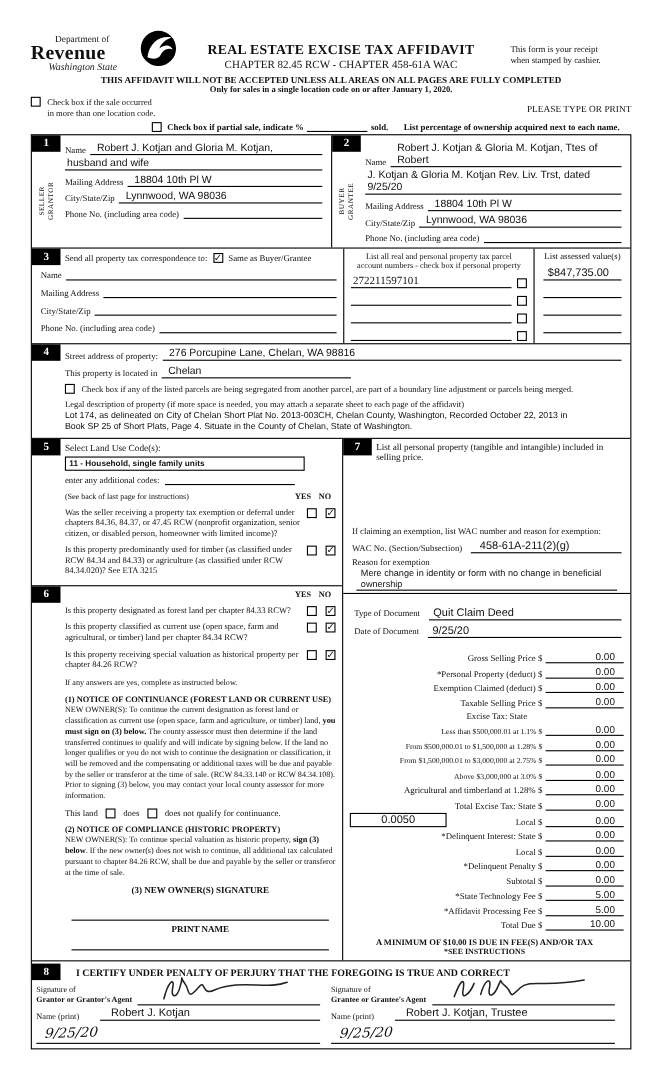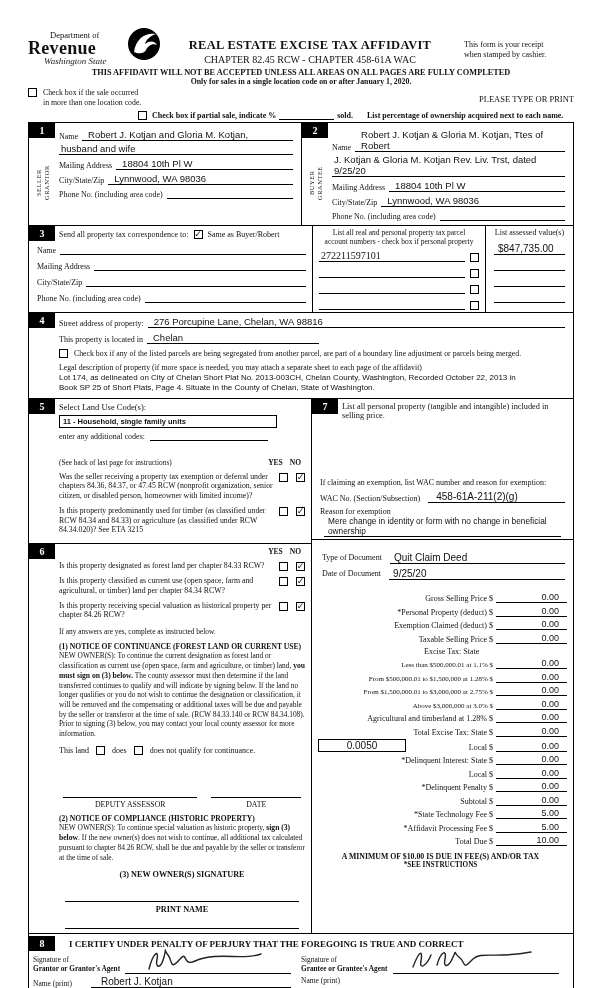--- a/index.html
+++ b/index.html
@@ -78,21 +78,21 @@
   
   .cols { display:flex; border-top:1px solid #000; }
   .col-l { width:283px; border-right:1px solid #000; }
   .col-r { flex:1; display:flex; flex-direction:column; }
 
   .sec5 { position:relative; padding:3px 6px 4px 30px; }
   .code-box { border:1px solid #000; width:218px; padding:1px 3px; margin-top:3px;
               font-family:"Liberation Sans",sans-serif; font-size:7.5px;font-weight:bold; }
   .addl-row { display:flex; align-items:flex-end; font-size:8px; margin-top:4px; }
   .addl-row .line { width:118px; margin-left:5px; }
-  .seeback-row { display:flex; font-size:7.3px; margin-top:17px; }
+  .seeback-row { display:flex; font-size:7.3px; margin-top:6px; }
   .yesno { margin-left:auto; font-size:7.5px; font-weight:bold; display:flex; gap:7px; padding-right:4px; }
   .q-row { display:flex; margin-top:5px; }
   .q-txt { flex:1; font-size:7.8px; line-height:1.25; padding-right:6px; }
   .q-boxes { display:flex; gap:8px; align-items:flex-start; padding-top:1px; }
 
   .sec6 { position:relative; border-top:1px solid #000; padding:3px 6px 4px 30px; margin-top:4px; }
   .sec6 .hdr-yn { display:flex; }
   .notice { font-size:7.4px; line-height:1.3; margin-top:5px; text-align:left; }
   .notice b { font-size:7.6px; }
   .land-row { display:flex; align-items:center; gap:7px; font-size:8px; margin-top:7px; }
@@ -249,21 +249,21 @@
         </div>
       </div>
     </div>
 
     <div class="sec3">
       <div class="sec3-left">
         <div class="badge">3</div>
         <div class="send-row">
           <span>Send all property tax correspondence to:</span>
           <span class="cb">✓</span>
-          <span>Same as Buyer/Robert</span>
+          <span>Same as Buyer/Grantee</span>
         </div>
         <div class="fld" style="margin-left:-22px">
           <span class="lbl">Name</span>
           <span class="line"></span>
         </div>
         <div class="fld" style="margin-left:-22px">
           <span class="lbl">Mailing Address</span>
           <span class="line"></span>
         </div>
         <div class="fld" style="margin-left:-22px">
@@ -400,30 +400,20 @@
           </div>
 
           <div class="land-row">
             <span>This land</span>
             <span class="cb"></span>
             <span>does</span>
             <span class="cb"></span>
             <span>does not qualify for continuance.</span>
           </div>
 
-          <div class="assessor-row">
-            <span class="seg" style="flex:3">
-              <span class="line" style="display:block"></span>
-              <span>DEPUTY ASSESSOR</span>
-            </span>
-            <span class="seg" style="flex:2">
-              <span class="line" style="display:block"></span>
-              <span>DATE</span>
-            </span>
-          </div>
 
           <div class="notice">
             <b>(2) NOTICE OF COMPLIANCE (HISTORIC PROPERTY)</b><br>
             <span>NEW OWNER(S): To continue special valuation as historic property, </span><b>sign (3) below</b><span>. If the new owner(s) does not wish to continue, all additional tax calculated pursuant to chapter 84.26 RCW, shall be due and payable by the seller or transferor at the time of sale.</span>
           </div>
 
           <div class="sig3-title">(3) NEW OWNER(S) SIGNATURE</div>
           <div class="sig3-line"></div>
           <div class="printname">PRINT NAME</div>
           <div class="sig3-line" style="margin-top:14px"></div>
@@ -582,20 +572,21 @@
             <span class="line">
               <span class="sig-svg">
                 <svg width="130" height="28" viewBox="0 0 130 28">
                   <path d="M10 22 C16 6 20 4 18 16 C16 26 24 20 28 10 M34 20 C38 6 44 4 42 14 C40 24 46 22 50 12 C54 4 50 8 56 12 C64 18 58 26 70 14 C78 6 92 14 128 7" fill="none" stroke="#222" stroke-width="1.4" stroke-linecap="round"></path>
                 </svg>
               </span>
             </span>
           </div>
           <div class="sig-row">
             <span class="nm-lbl">Name (print)</span>
+            <span class="line val" style="font-size:10px; padding-left:10px">Robert J. Kotjan, Trustee</span>
           </div>
           <div class="sig-row">
 
             <span class="line" style="padding-left:8px">
               <span class="hand">9/25/20</span><span class="dates-gap"></span>
             </span>
           </div>
         </div>
       </div>
     </div>

